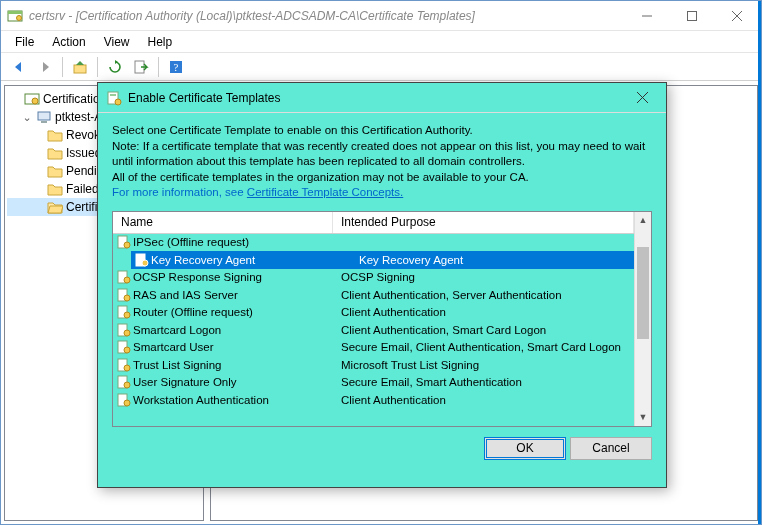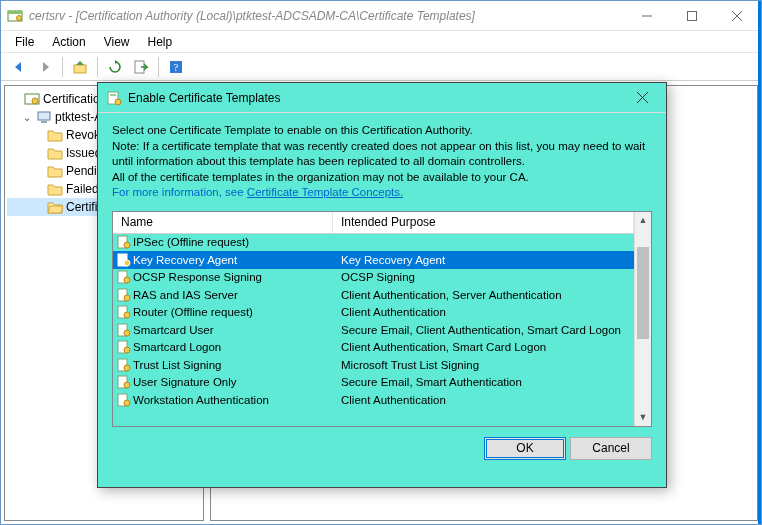--- a/index.html
+++ b/index.html
@@ -92,21 +92,21 @@
   .col-headers .col {
     padding:3px 8px; border-right:1px solid #e4e4e4; background:#fff;
   }
   .col-name { width:220px; }
   .col-purpose { flex:1; }
   .rows { }
   .row { display:flex; align-items:center; height:17.5px; font-size:11.5px; }
   .row .ricon { width:18px; display:flex; justify-content:center; padding-left:3px; }
   .row .rname { width:202px; padding-left:2px; white-space:nowrap; overflow:hidden; }
   .row .rpurpose { flex:1; padding-left:8px; white-space:nowrap; overflow:hidden; }
-  .row.selected { background:#0078d7; color:#fff; }
+  .row.selected { background:#0078d7; color:#fff;margin-left:18px; }
   .scrollbar {
     width:17px; background:#f0f0f0; border-left:1px solid #ddd; display:flex; flex-direction:column;
   }
   .sb-btn { height:17px; display:flex; align-items:center; justify-content:center; color:#555; font-size:9px; }
   .sb-track { flex:1; position:relative; }
   .sb-thumb { position:absolute; left:2px; right:2px; top:18px; height:92px; background:#c0c0c0; }
   .dlg-buttons {
     display:flex; justify-content:flex-end; gap:4px; padding:10px 14px 12px 14px;
   }
   .btn {
@@ -344,32 +344,32 @@
             <span class="rname">Router (Offline request)</span>
             <span class="rpurpose">Client Authentication</span>
           </div>
           <div class="row">
             <span class="ricon">
               <svg width="14" height="14">
                 <rect x="1" y="1" width="9" height="12" fill="#fff" stroke="#7aa87a"></rect>
                 <circle cx="10" cy="10" r="3" fill="#f2c94c" stroke="#b58a1a"></circle>
               </svg>
             </span>
+            <span class="rname">Smartcard Logon</span>
+            <span class="rpurpose">Client Authentication, Smart Card Logon</span>
+          </div>
+          <div class="row">
+            <span class="ricon">
+              <svg width="14" height="14">
+                <rect x="1" y="1" width="9" height="12" fill="#fff" stroke="#7aa87a"></rect>
+                <circle cx="10" cy="10" r="3" fill="#f2c94c" stroke="#b58a1a"></circle>
+              </svg>
+            </span>
             <span class="rname">Smartcard User</span>
             <span class="rpurpose">Secure Email, Client Authentication, Smart Card Logon</span>
-          </div>
-          <div class="row">
-            <span class="ricon">
-              <svg width="14" height="14">
-                <rect x="1" y="1" width="9" height="12" fill="#fff" stroke="#7aa87a"></rect>
-                <circle cx="10" cy="10" r="3" fill="#f2c94c" stroke="#b58a1a"></circle>
-              </svg>
-            </span>
-            <span class="rname">Smartcard Logon</span>
-            <span class="rpurpose">Client Authentication, Smart Card Logon</span>
           </div>
           <div class="row">
             <span class="ricon">
               <svg width="14" height="14">
                 <rect x="1" y="1" width="9" height="12" fill="#fff" stroke="#7aa87a"></rect>
                 <circle cx="10" cy="10" r="3" fill="#f2c94c" stroke="#b58a1a"></circle>
               </svg>
             </span>
             <span class="rname">Trust List Signing</span>
             <span class="rpurpose">Microsoft Trust List Signing</span>

